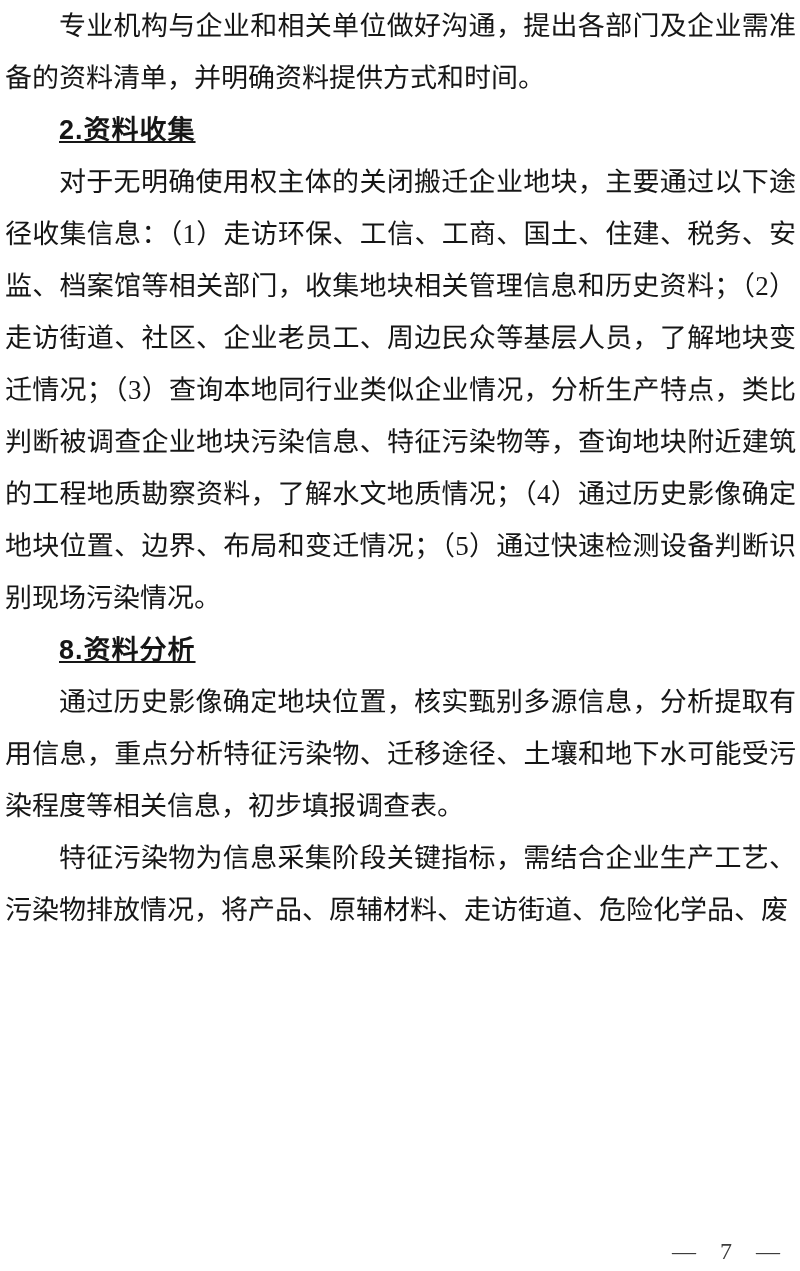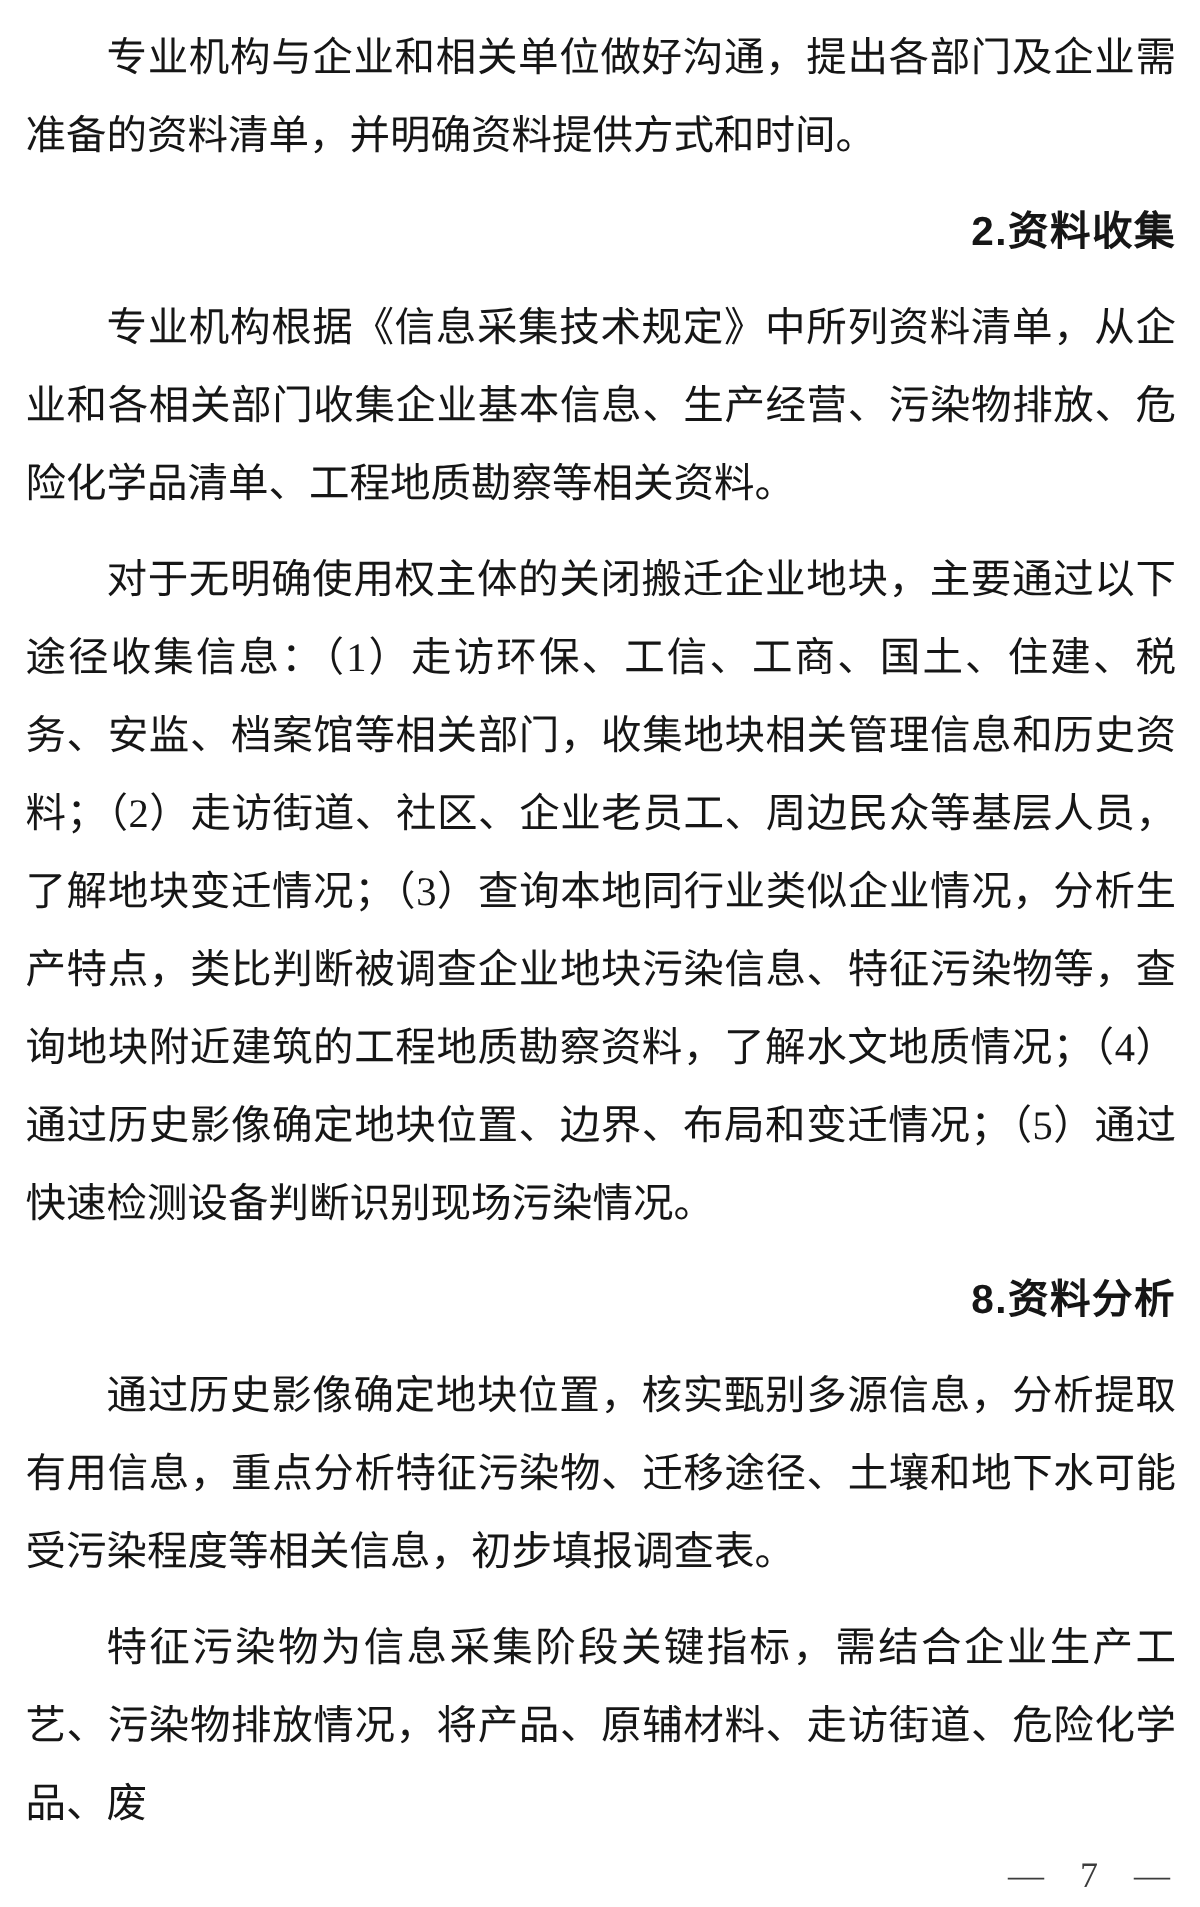--- a/index.html
+++ b/index.html
@@ -24,29 +24,30 @@
     position:absolute;
     top:0;left:5px;right:4px;
     color:var(--text-color);
     font-size:27px;
     line-height:52px;
     text-align:justify;
     text-justify:inter-character;
     word-break:break-all;
   }
   .doc-body p{
-    margin:12px;
+    margin:0;
     padding:0;
     text-indent:2em;
   }
   .doc-body p.heading{
     font-family:"Liberation Sans","DejaVu Sans",sans-serif;
     font-weight:700;
-    text-align:right;
+    text-align:left;
     letter-spacing:1px;
+    text-decoration:underline;
   }
   .page-footer{
     position:absolute;
     right:14px;
     bottom:6px;
     color:var(--footer-color);
     font-size:24px;
     line-height:28px;
     letter-spacing:6px;
     word-spacing:6px;
@@ -54,20 +55,19 @@
   }
 </style>
 </head>
 <body>
 
 <div class="page">
   <div class="doc-body" id="doc-body">
 
   <p class="para">专业机构与企业和相关单位做好沟通，提出各部门及企业需准备的资料清单，并明确资料提供方式和时间。</p>
       <p class="heading">2.资料收集</p>
-      <p class="para">专业机构根据《信息采集技术规定》中所列资料清单，从企业和各相关部门收集企业基本信息、生产经营、污染物排放、危险化学品清单、工程地质勘察等相关资料。</p>
       <p class="para">对于无明确使用权主体的关闭搬迁企业地块，主要通过以下途径收集信息：（1）走访环保、工信、工商、国土、住建、税务、安监、档案馆等相关部门，收集地块相关管理信息和历史资料；（2）走访街道、社区、企业老员工、周边民众等基层人员，了解地块变迁情况；（3）查询本地同行业类似企业情况，分析生产特点，类比判断被调查企业地块污染信息、特征污染物等，查询地块附近建筑的工程地质勘察资料，了解水文地质情况；（4）通过历史影像确定地块位置、边界、布局和变迁情况；（5）通过快速检测设备判断识别现场污染情况。</p>
       <p class="heading">8.资料分析</p>
       <p class="para">通过历史影像确定地块位置，核实甄别多源信息，分析提取有用信息，重点分析特征污染物、迁移途径、土壤和地下水可能受污染程度等相关信息，初步填报调查表。</p>
       <p class="para">特征污染物为信息采集阶段关键指标，需结合企业生产工艺、污染物排放情况，将产品、原辅材料、走访街道、危险化学品、废</p>
     </div>
   <div class="page-footer">— 7 —</div>
 </div>
 
 </body></html>

